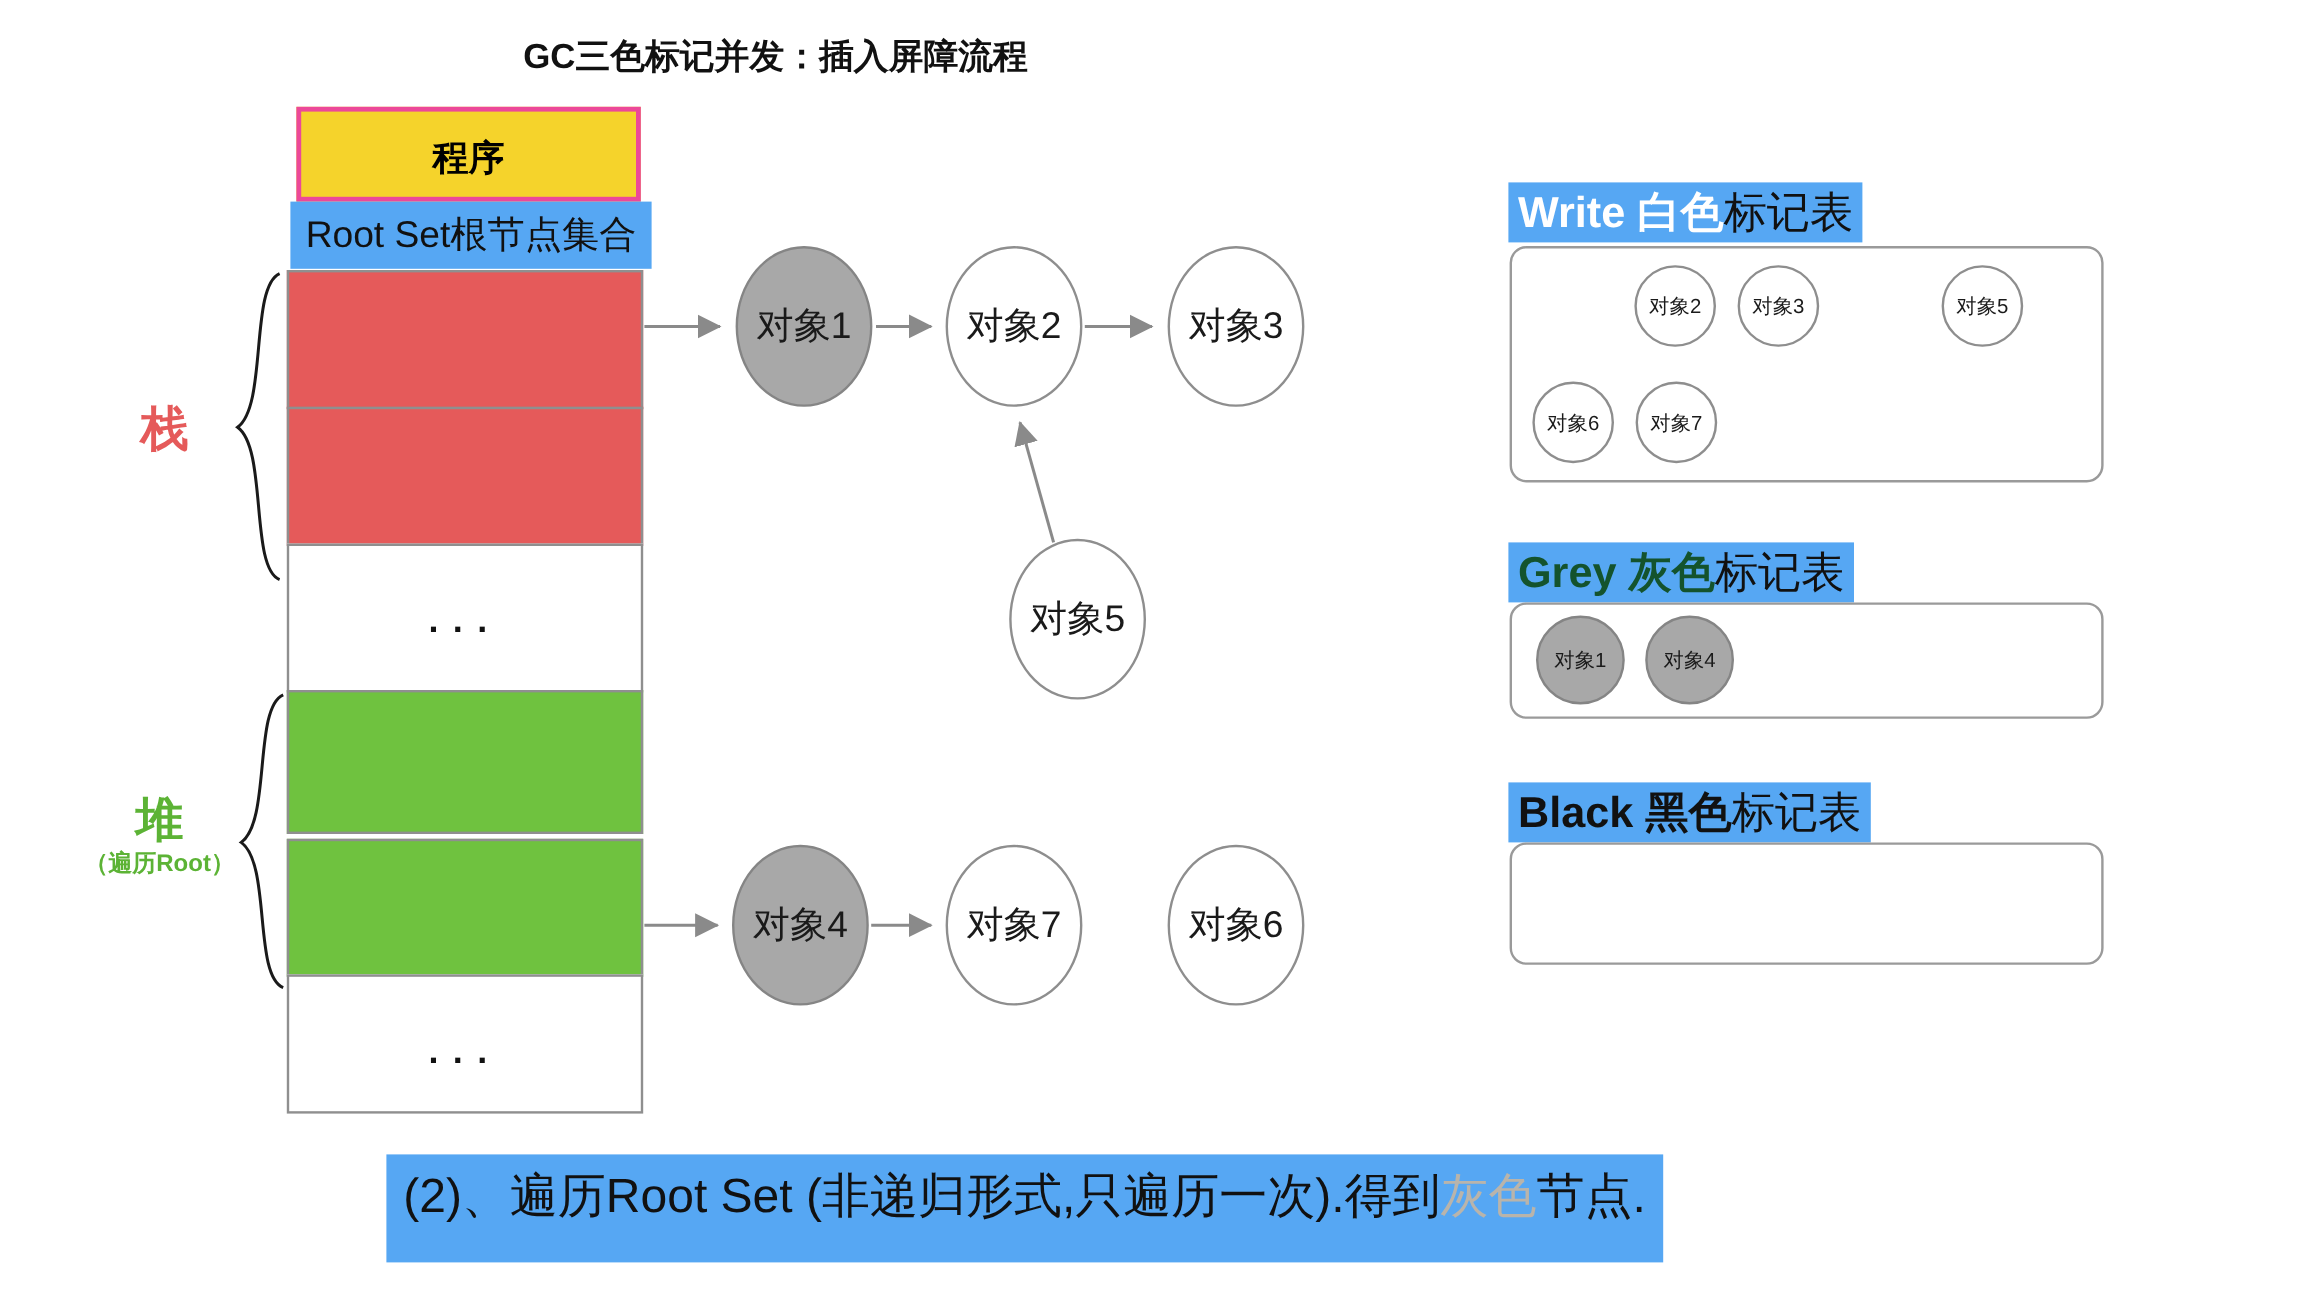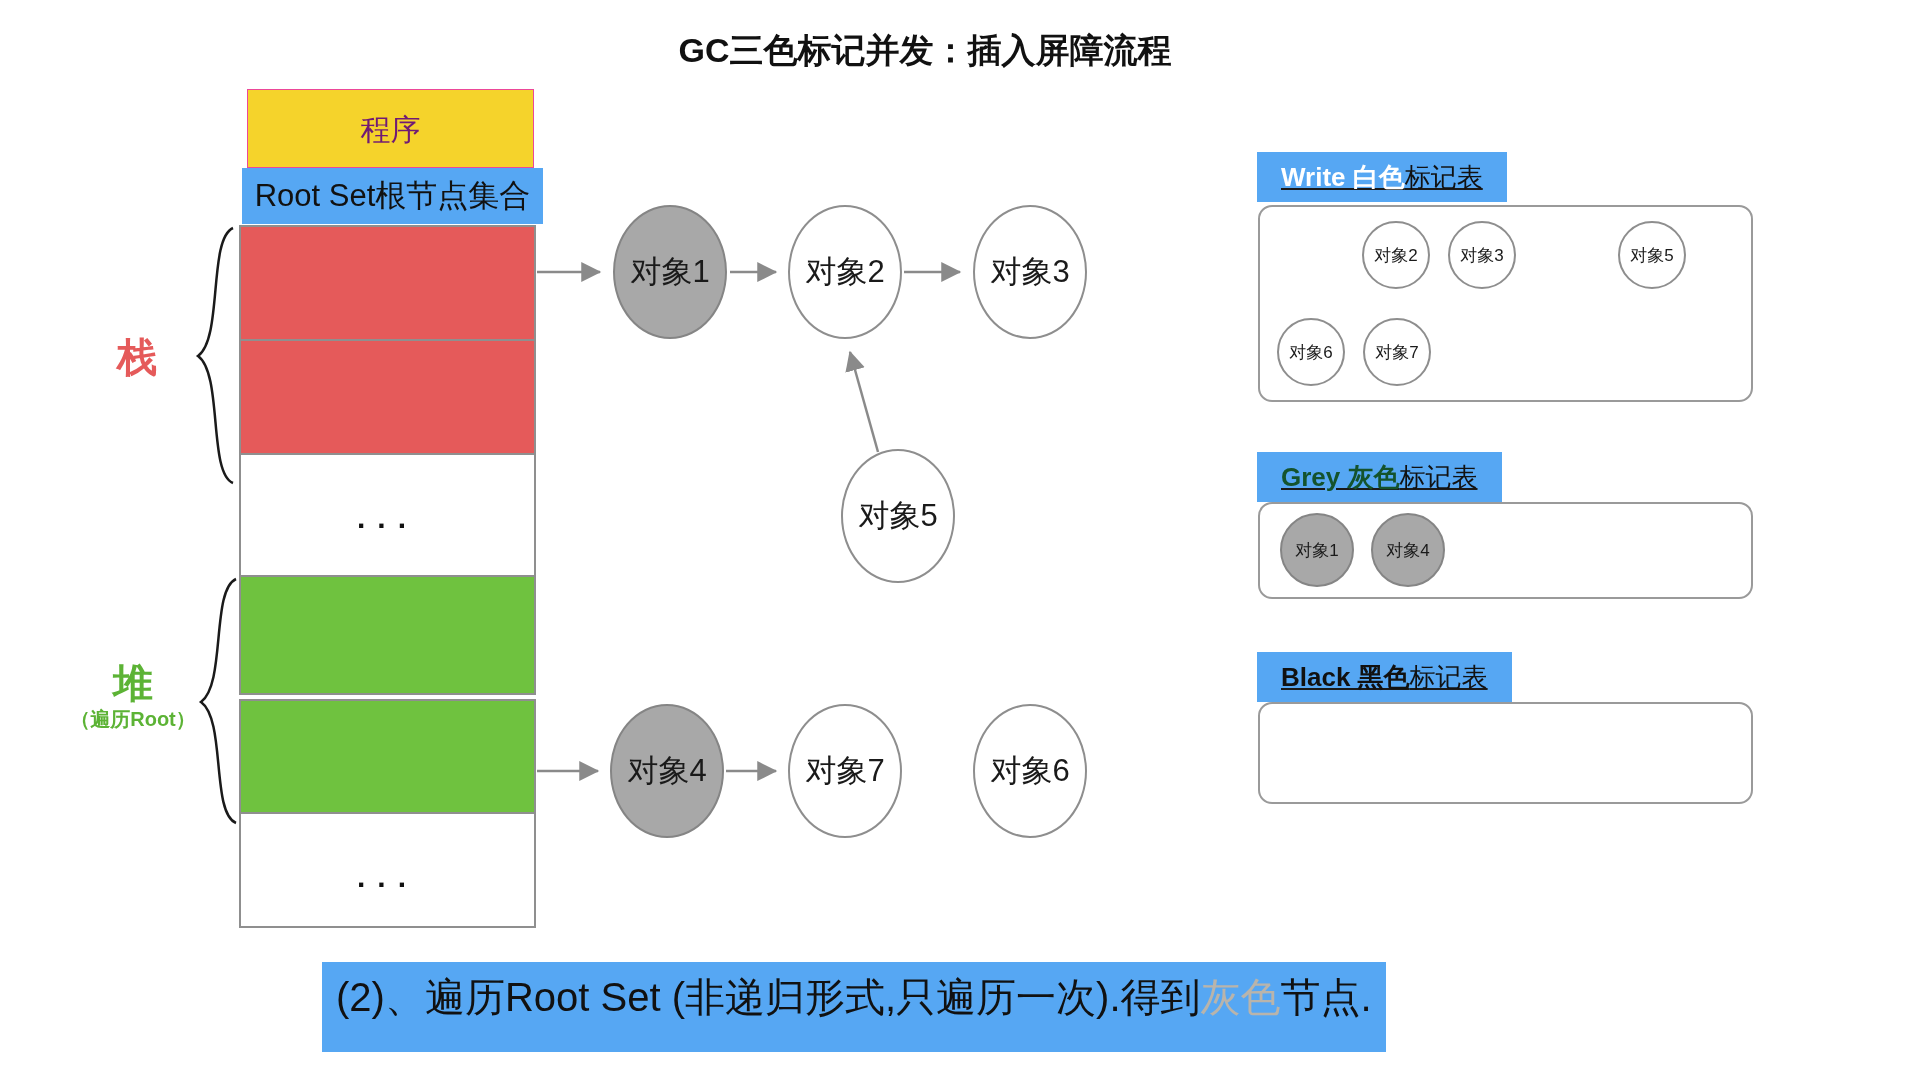--- a/index.html
+++ b/index.html
@@ -1,25 +1,25 @@
 <!DOCTYPE html>
 <html><head>
 <meta charset="utf-8">
 <style>
   html,body{margin:0;padding:0;background:#ffffff;}
   .canvas{position:relative;width:1920px;height:1080px;background:#ffffff;overflow:hidden;
           font-family:"Liberation Sans","DejaVu Sans",sans-serif;color:#1a1a1a;}
   .abs{position:absolute;box-sizing:border-box;}
 
   
-  .title{left:425px;top:28px;width:1000px;text-align:center;font-size:34px;font-weight:bold;color:#111;}
+  .title{left:436px;top:28px;width:1000px;font-size:29px;font-weight:bold;color:#111;}
 
   
-  .program-box{left:247px;top:89px;width:287px;height:79px;background:#f5d32b;border:1px solid #ec4899;
-               color:#701a75;font-weight:normal;font-size:30px;text-align:center;line-height:79px;}
+  .program-box{left:247px;top:89px;width:287px;height:79px;background:#f5d32b;border:4px solid #ec4899;
+               color:#000000;font-weight:bold;font-size:30px;text-align:center;line-height:79px;}
   .root-bar{left:242px;top:168px;width:301px;height:56px;background:#56a7f3;color:#111;
             font-size:31px;text-align:center;line-height:56px;white-space:nowrap;}
   .memcol{left:239px;top:225px;width:297px;}
   .cell{box-sizing:border-box;width:297px;border:2px solid #8f8f8f;}
   .c-red1{height:116px;background:#e55a5a;}
   .c-red2{height:116px;background:#e55a5a;margin-top:-2px;}
   .c-dots1{height:124px;background:#ffffff;margin-top:-2px;}
   .c-green1{height:120px;background:#6fc23f;margin-top:-2px;}
   .c-green2{height:115px;background:#6fc23f;margin-top:4px;}
   .c-dots2{height:116px;background:#ffffff;margin-top:-2px;}
@@ -36,21 +36,21 @@
   .node.greyfill{background:#a8a8a8;border-color:#858585;}
   .n1{left:613px;top:205px;}
   .n2{left:788px;top:205px;}
   .n3{left:973px;top:205px;}
   .n5{left:841px;top:449px;}
   .n4{left:610px;top:704px;}
   .n7{left:788px;top:704px;}
   .n6{left:973px;top:704px;}
 
   
-  .thead{height:50px;line-height:50px;background:#56a7f3;padding:0 24px;white-space:nowrap;font-size:26px;text-decoration:underline;}
+  .thead{height:50px;line-height:50px;background:#56a7f3;padding:0 8px;white-space:nowrap;font-size:36px;}
   .th-white{left:1257px;top:152px;}
   .th-grey{left:1257px;top:452px;}
   .th-black{left:1257px;top:652px;}
   .thead .strong{font-weight:bold;}
   .strong-white{color:#ffffff;}
   .strong-grey{color:#14532d;}
   .strong-black{color:#111;}
   .thead .rest{color:#111;font-weight:normal;}
 
   .tbox{background:#ffffff;border:2px solid #9a9a9a;border-radius:14px;}

